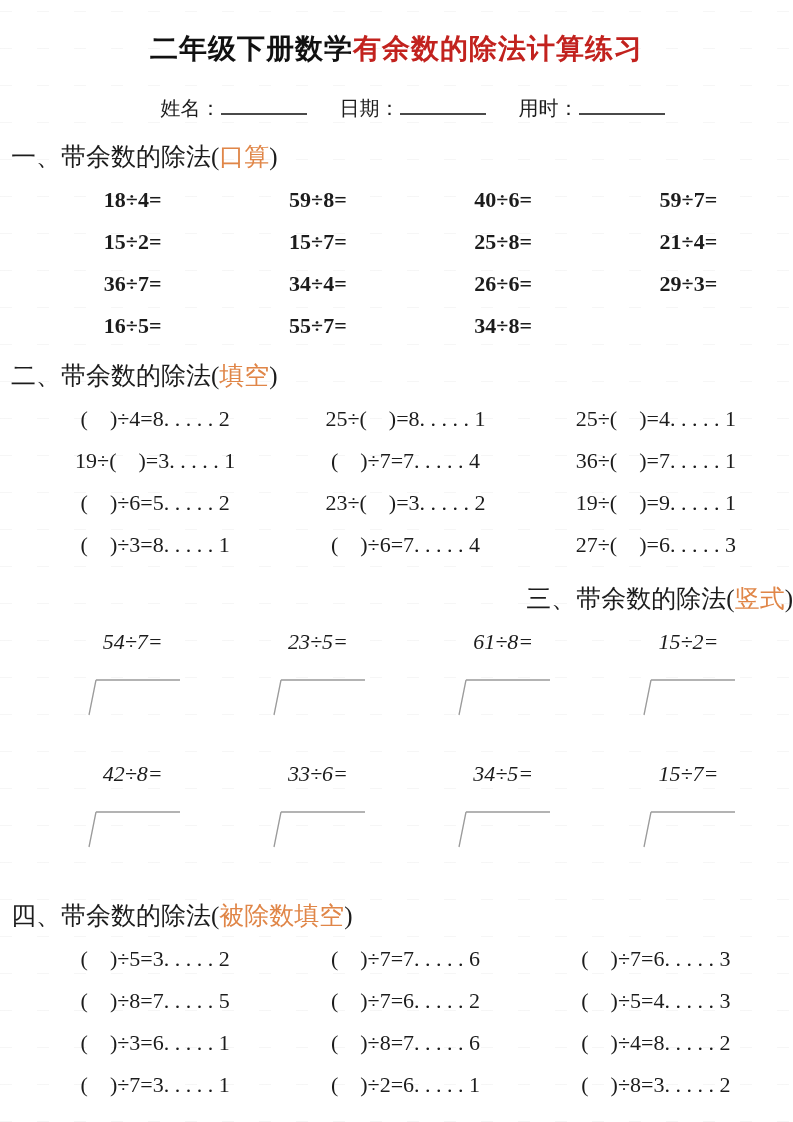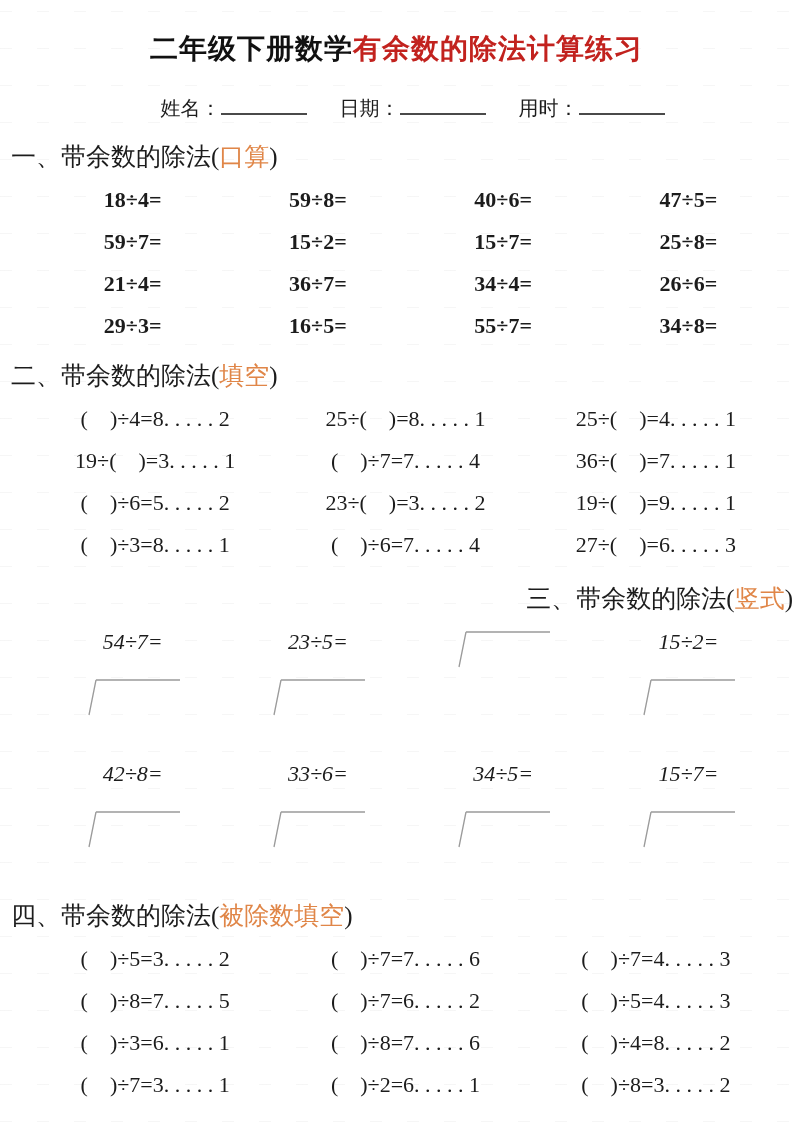--- a/index.html
+++ b/index.html
@@ -102,21 +102,20 @@
     <span class="info-group"><span>用时：</span><span class="blank"></span></span>
   </div>
 
   <div class="sec-header mt-s1">
     <span>一、带余数的除法</span><span>(</span><span class="orange">口算</span><span>)</span>
   </div>
   <div class="grid4">
     <div class="cell">18÷4=</div>
     <div class="cell">59÷8=</div>
     <div class="cell">40÷6=</div>
-    <div class="cell">47÷5=</div>
     <div class="cell">59÷7=</div>
     <div class="cell">15÷2=</div>
     <div class="cell">15÷7=</div>
     <div class="cell">25÷8=</div>
     <div class="cell">21÷4=</div>
     <div class="cell">36÷7=</div>
     <div class="cell">34÷4=</div>
     <div class="cell">26÷6=</div>
     <div class="cell">29÷3=</div>
     <div class="cell">16÷5=</div>
@@ -154,20 +153,21 @@
         </svg>
     </div>
     <div class="vcell">
       <div class="prob">23÷5=</div>
       <svg class="ldiv" width="100" height="40" viewBox="0 0 100 40">
           <path d="M13 3 H97" stroke="#9a9a9a" stroke-width="1.6" fill="none"></path>
           <path d="M13 3 L6 38" stroke="#9a9a9a" stroke-width="1.3" fill="none"></path>
         </svg>
     </div>
     <div class="vcell">
+      <div class="prob">61÷8=</div>
       <svg class="ldiv" width="100" height="40" viewBox="0 0 100 40">
           <path d="M13 3 H97" stroke="#9a9a9a" stroke-width="1.6" fill="none"></path>
           <path d="M13 3 L6 38" stroke="#9a9a9a" stroke-width="1.3" fill="none"></path>
         </svg>
     </div>
     <div class="vcell">
       <div class="prob">15÷2=</div>
       <svg class="ldiv" width="100" height="40" viewBox="0 0 100 40">
           <path d="M13 3 H97" stroke="#9a9a9a" stroke-width="1.6" fill="none"></path>
           <path d="M13 3 L6 38" stroke="#9a9a9a" stroke-width="1.3" fill="none"></path>
@@ -204,21 +204,21 @@
         </svg>
     </div>
   </div>
 
   <div class="sec-header mt-s4">
     <span>四、带余数的除法</span><span>(</span><span class="orange">被除数填空</span><span>)</span>
   </div>
   <div class="grid3">
     <div class="cell">(　)÷5=3. . . . . 2</div>
     <div class="cell">(　)÷7=7. . . . . 6</div>
-    <div class="cell">(　)÷7=4. . . . . 3</div>
+    <div class="cell">(　)÷7=6. . . . . 3</div>
     <div class="cell">(　)÷8=7. . . . . 5</div>
     <div class="cell">(　)÷7=6. . . . . 2</div>
     <div class="cell">(　)÷5=4. . . . . 3</div>
     <div class="cell">(　)÷3=6. . . . . 1</div>
     <div class="cell">(　)÷8=7. . . . . 6</div>
     <div class="cell">(　)÷4=8. . . . . 2</div>
     <div class="cell">(　)÷7=3. . . . . 1</div>
     <div class="cell">(　)÷2=6. . . . . 1</div>
     <div class="cell">(　)÷8=3. . . . . 2</div>
   </div>

